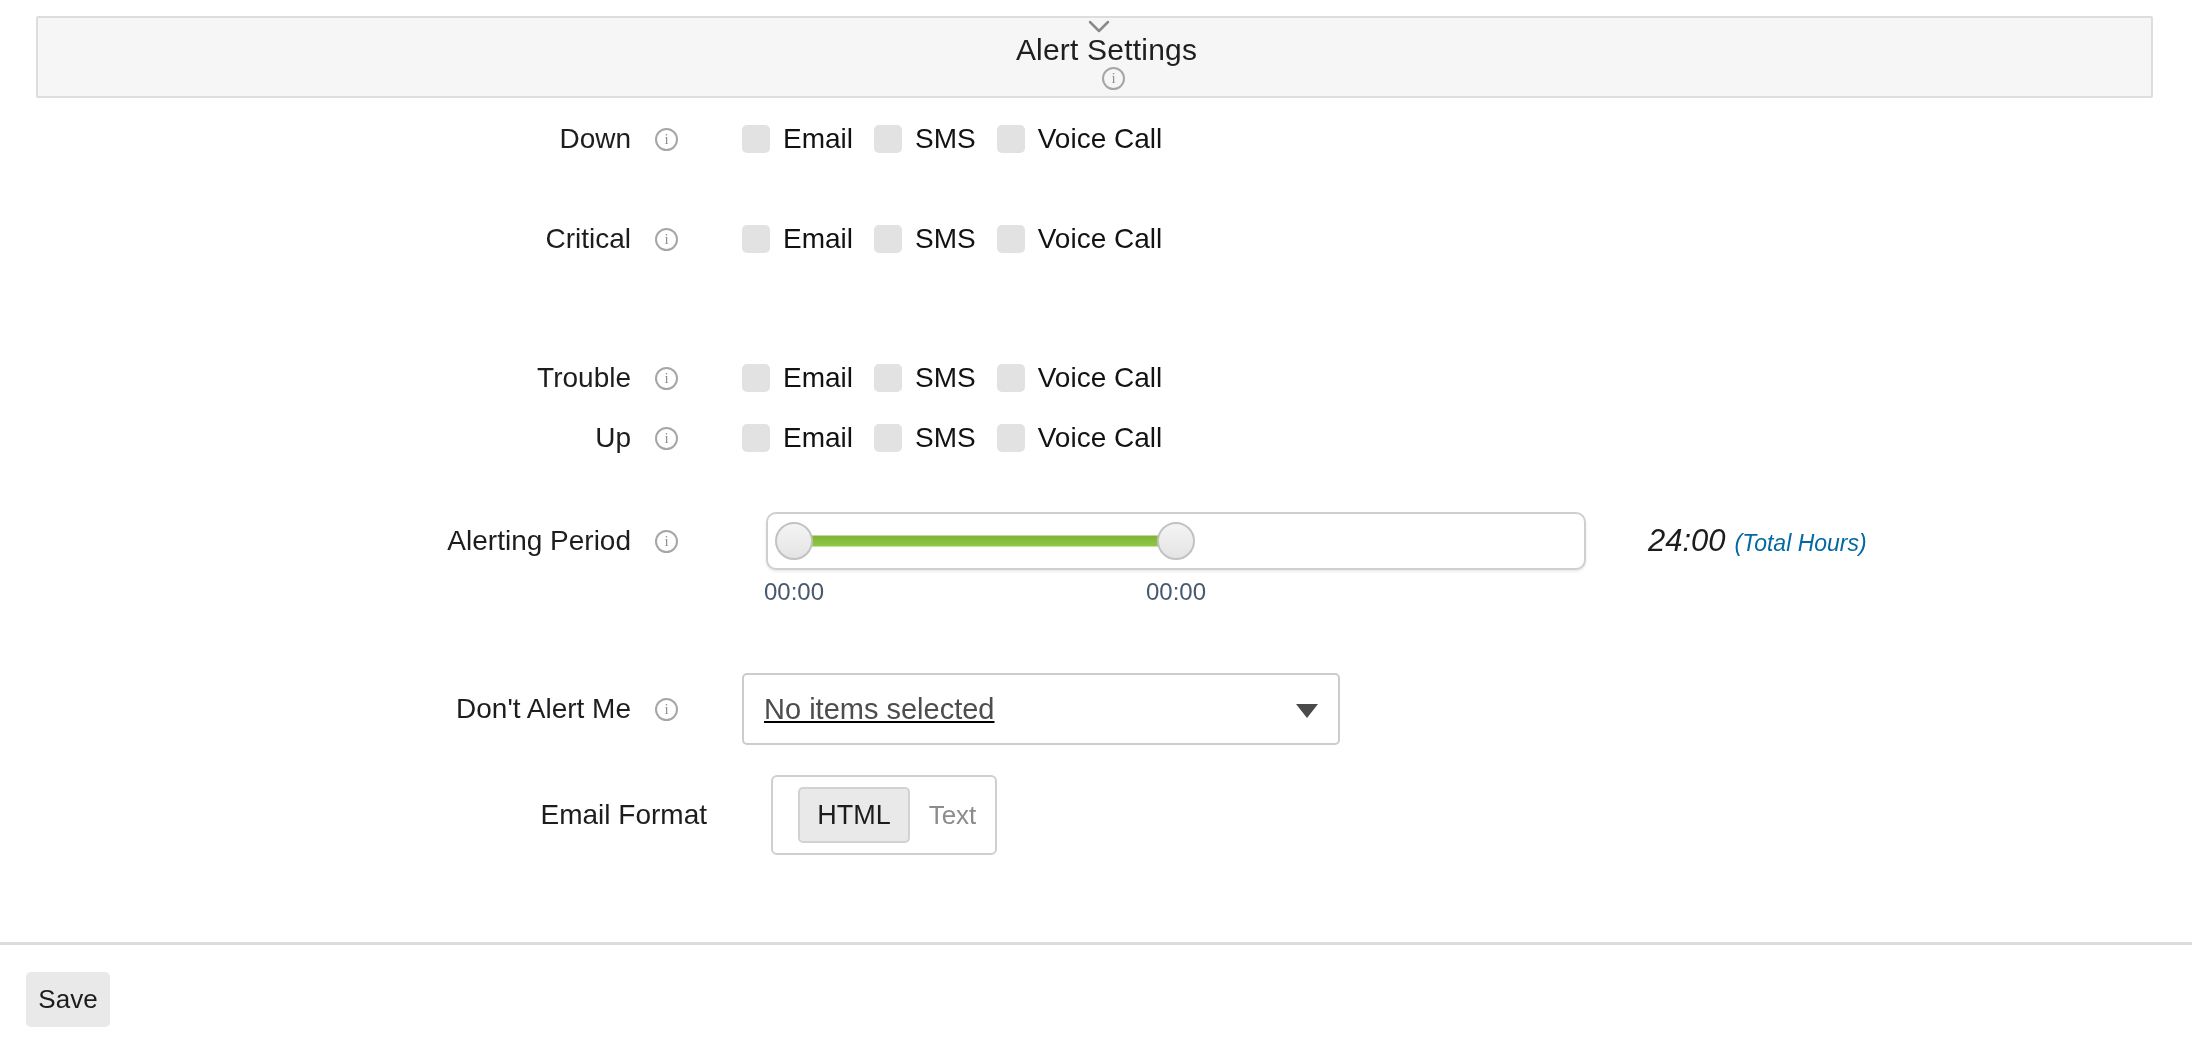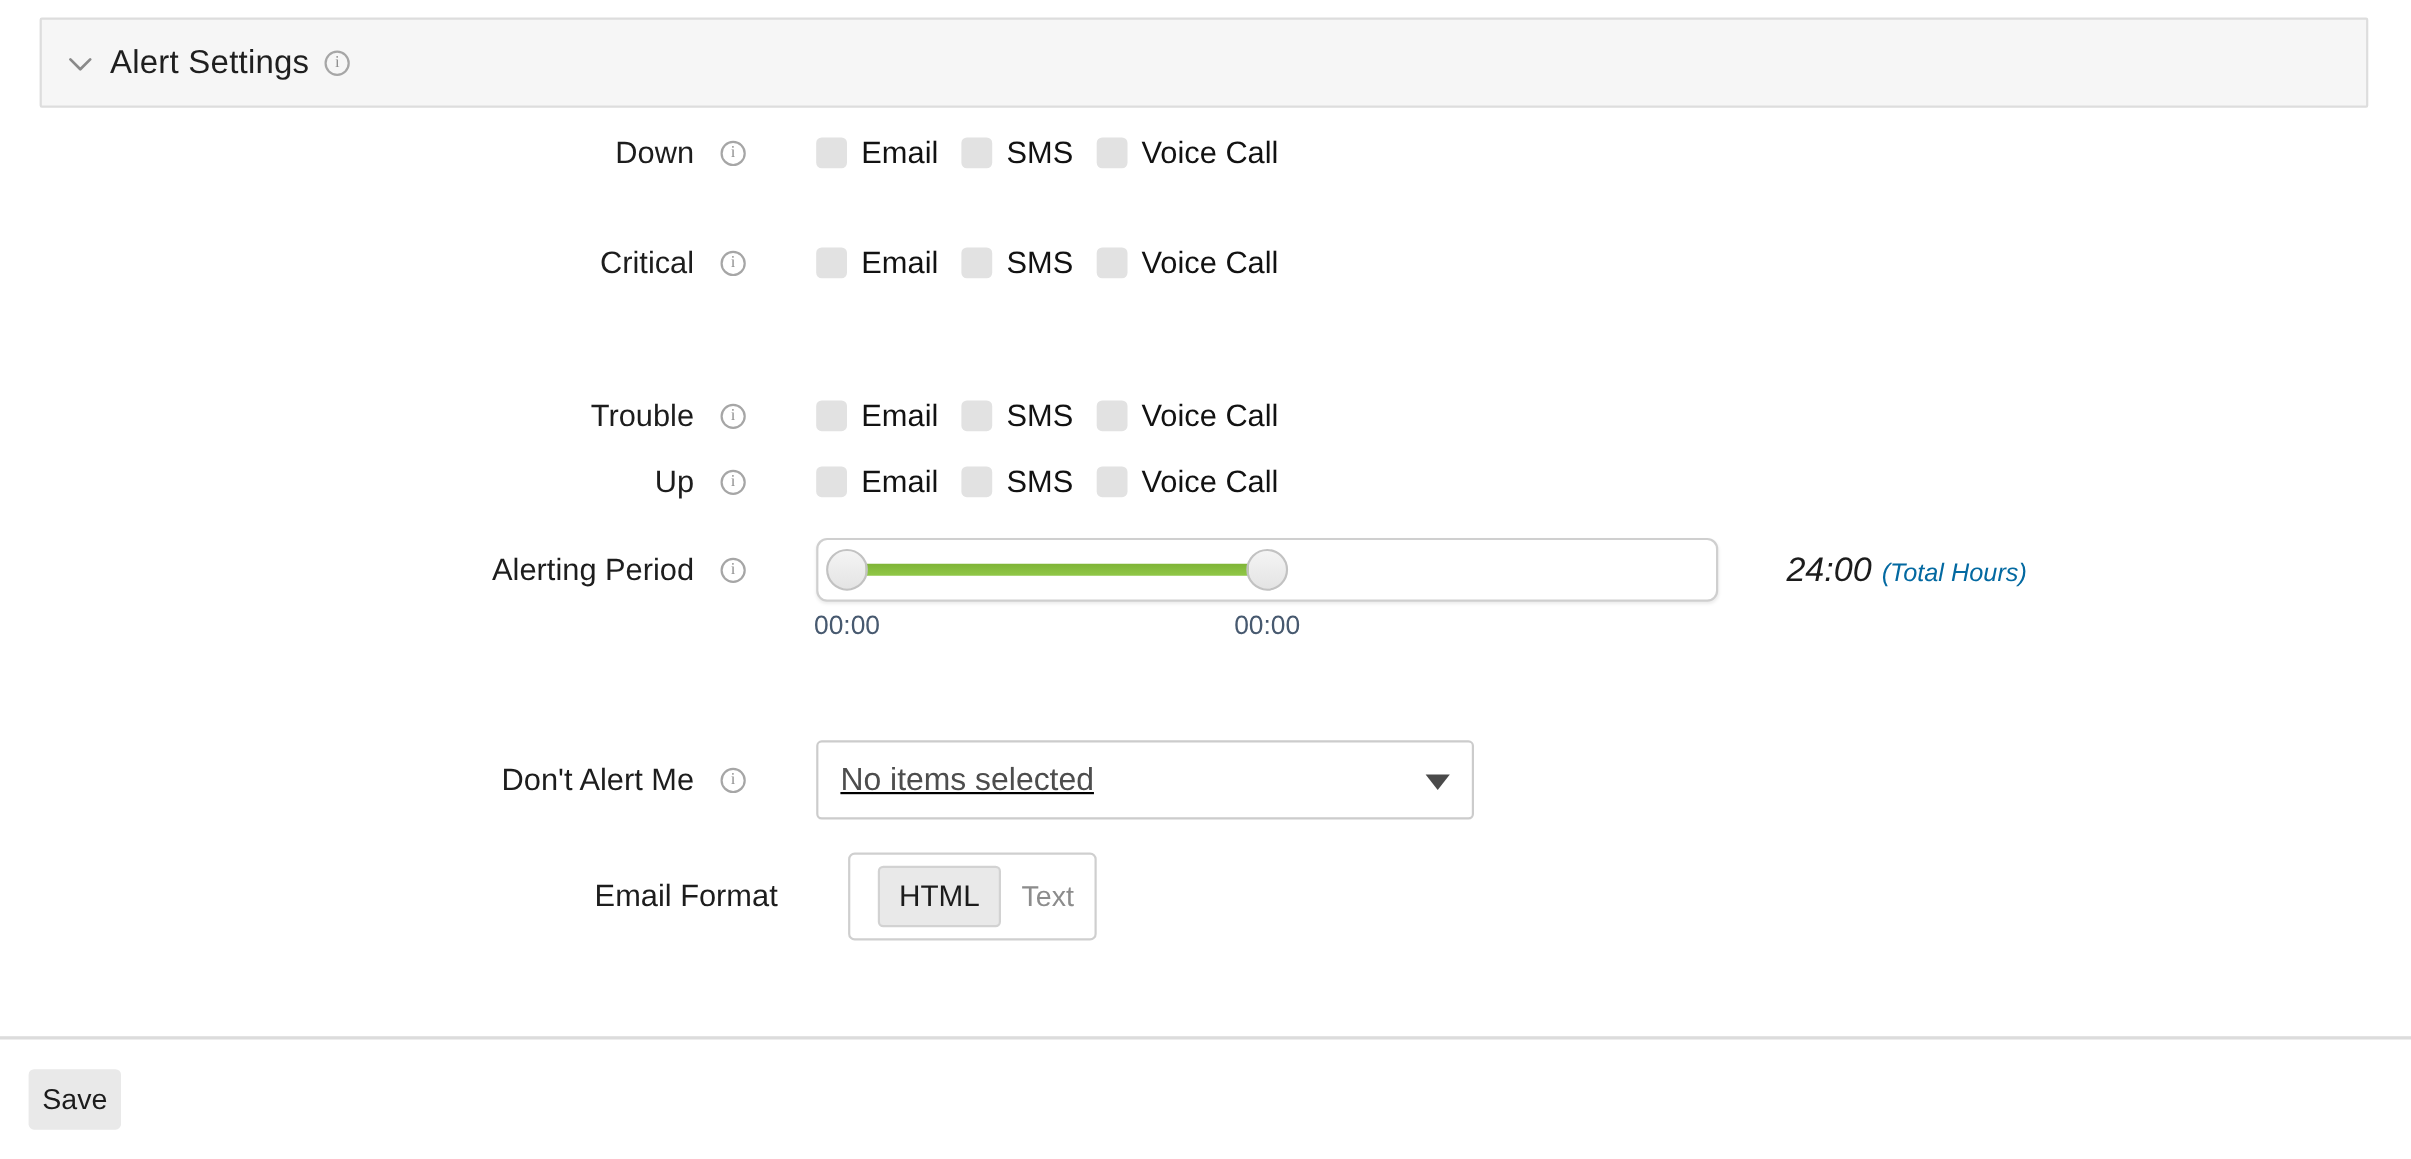--- a/index.html
+++ b/index.html
@@ -4,21 +4,21 @@
 <style>
   * { margin:0; padding:0; box-sizing:border-box; }
   html,body { width:2192px; height:1054px; background:#ffffff;
     font-family:"Liberation Sans", sans-serif; overflow:hidden; }
   .page { position:relative; width:2192px; height:1054px; background:#fff; }
 
   
   .panel-header {
     position:absolute; left:36px; top:16px; width:2117px; height:82px;
     background:#f6f6f6; border:2px solid #ddd; border-radius:2px;
-    display:flex; align-items:center; padding-left:24px; cursor:pointer;
+    display:flex; align-items:center; padding-left:24px; cursor:pointer;flex-direction:column;
   }
   .chevron { display:inline-flex; margin-right:16px; margin-top:2px; }
   .title { font-size:30px; font-weight:500; color:#1f1f1f; letter-spacing:.2px; }
   .info-icon {
     width:23px; height:23px; border:2px solid #a6a6a6; border-radius:50%;
     color:#8f8f8f; font-size:15px; line-height:1; font-style:normal;
     display:inline-flex; align-items:center; justify-content:center;
     margin-left:14px; flex:0 0 auto; font-family:"Liberation Serif", serif;
   }
 
@@ -190,21 +190,21 @@
         <span class="checkbox" aria-checked="false"></span>
         <span class="cb-label">SMS</span>
       </label>
       <label class="cb-item">
         <span class="checkbox" aria-checked="false"></span>
         <span class="cb-label">Voice Call</span>
       </label>
     </div>
   </div>
 
-  <div class="row" style="top:518px;">
+  <div class="row" style="top:541px;gap:24px;">
     <div class="label-cell">
       <span class="row-label">Alerting Period</span>
       <span class="info-icon">i</span>
     </div>
     <div class="controls">
       <div class="slider">
         <div class="slider-bar"></div>
         <div class="slider-handle h1"></div>
         <div class="slider-handle h2"></div>
         <div class="slider-time t1">00:00</div>

